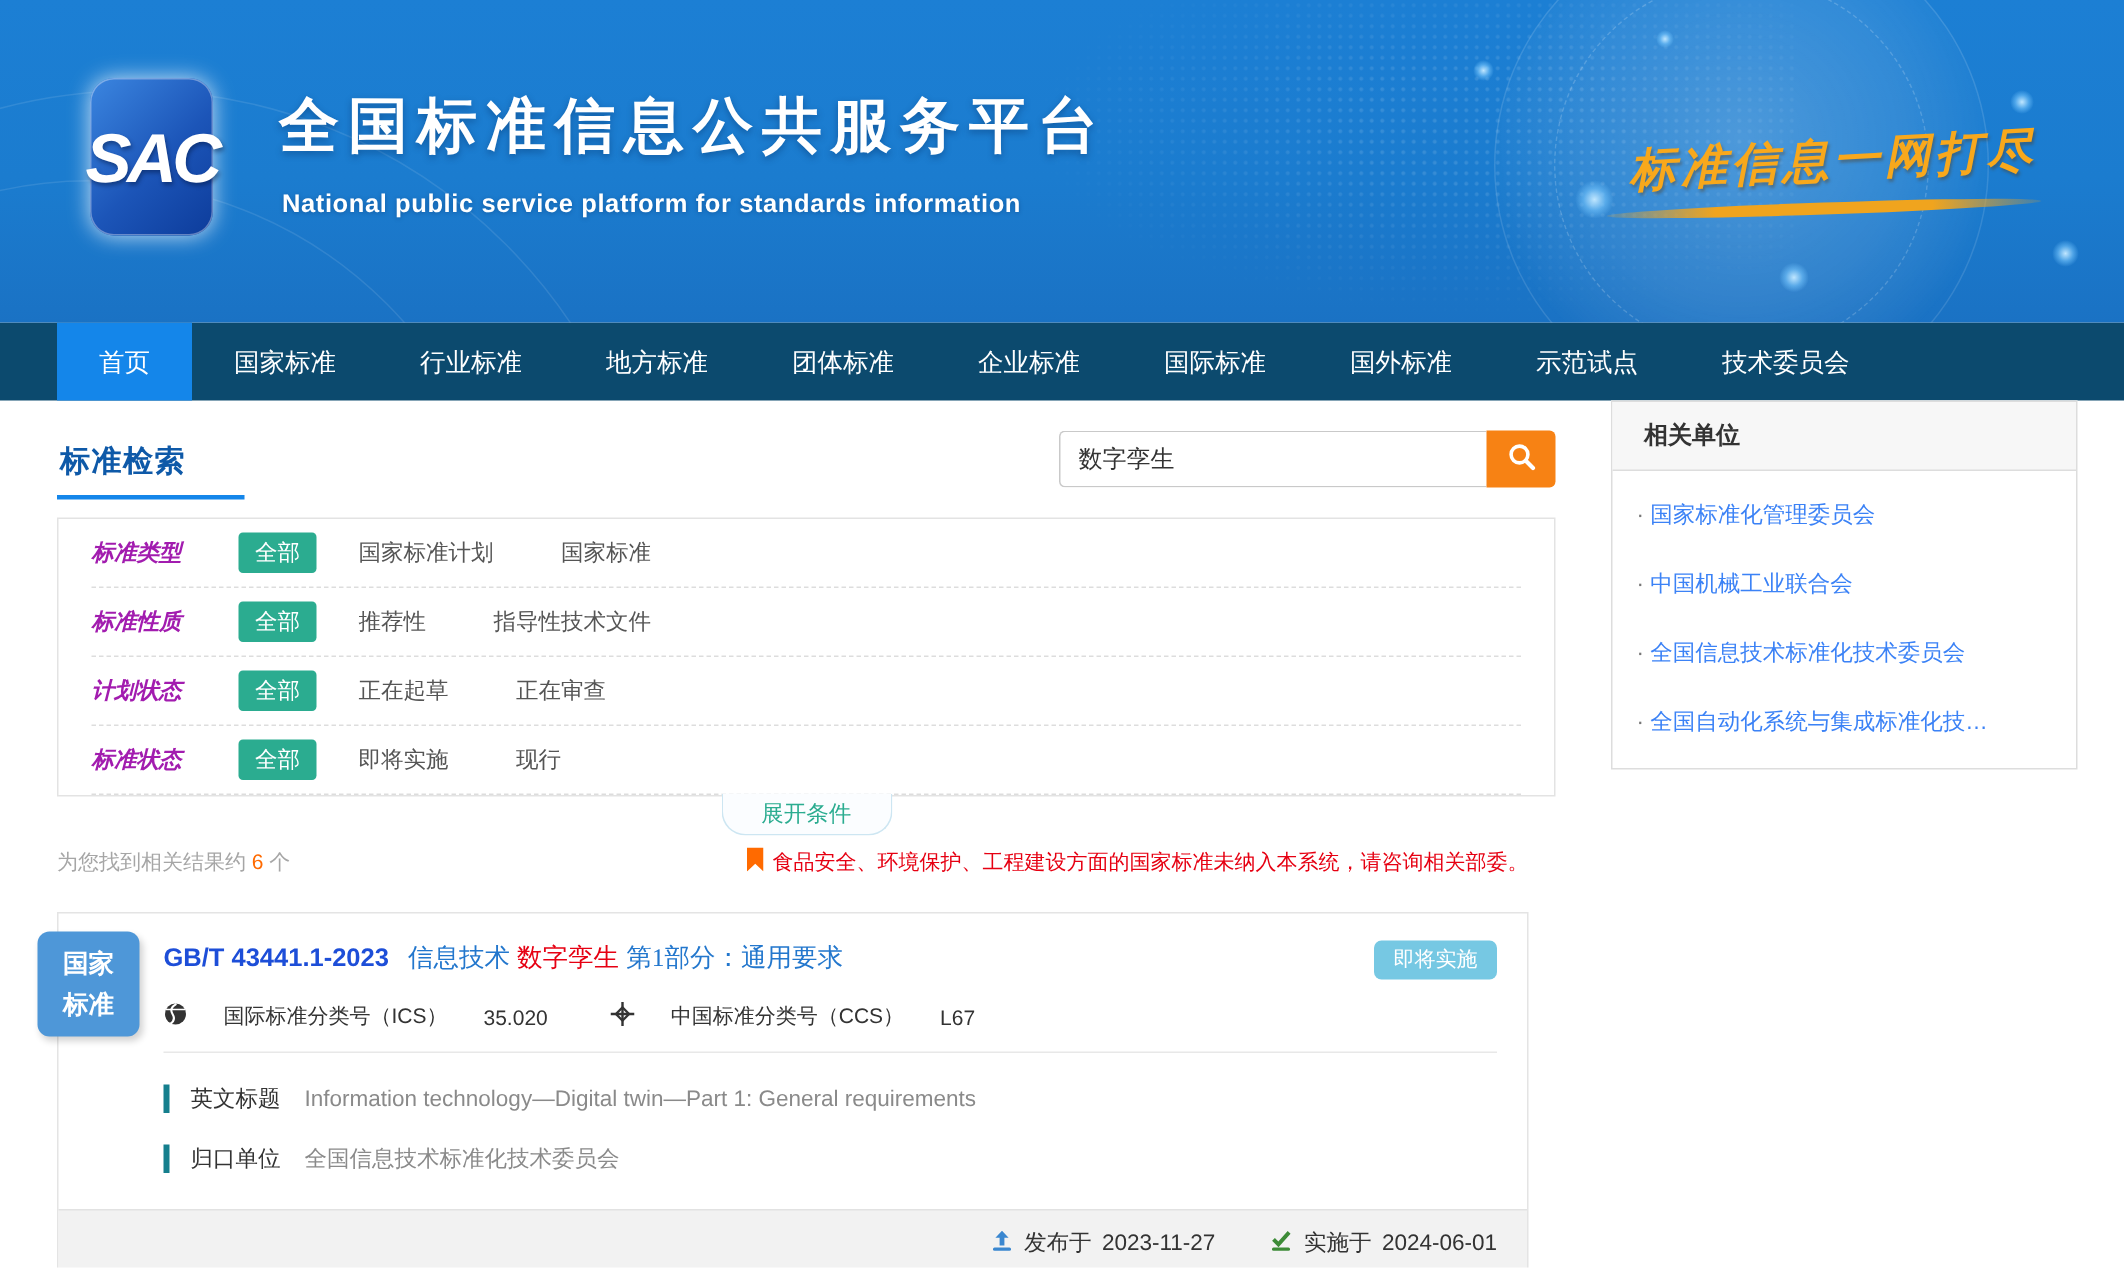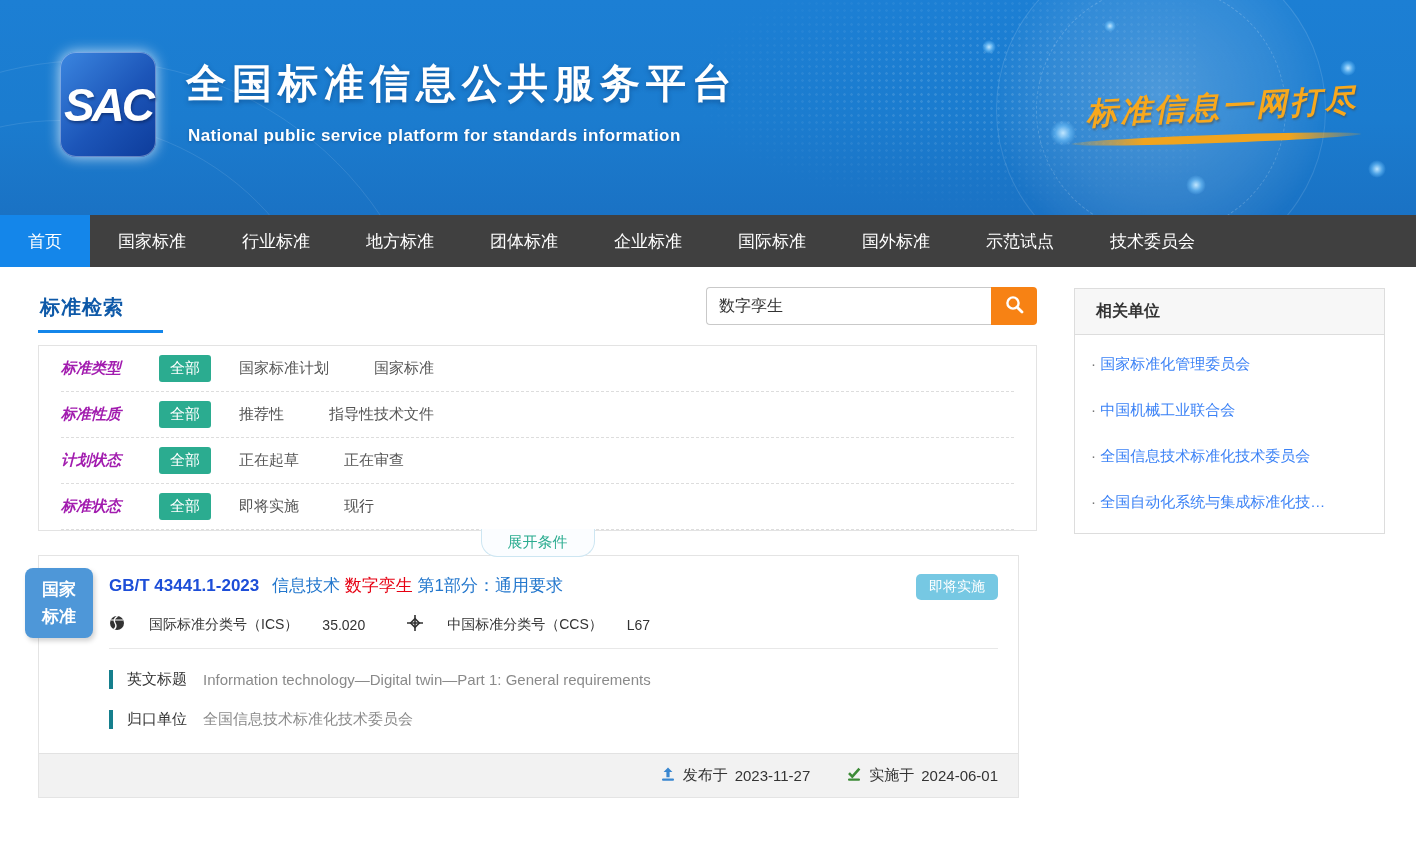--- a/index.html
+++ b/index.html
@@ -14,40 +14,40 @@
   .banner .dot { position:absolute; border-radius:50%; background:radial-gradient(circle,#bfe6ff 0%, rgba(120,200,255,.55) 40%, transparent 70%); }
   .d1 { width:26px; height:26px; right:340px; top:120px; } .d2 { width:16px; height:16px; right:60px; top:60px; }
   .d3 { width:20px; height:20px; right:210px; top:175px; } .d4 { width:14px; height:14px; right:420px; top:40px; }
   .d5 { width:18px; height:18px; right:30px; top:160px; } .d6 { width:12px; height:12px; right:300px; top:20px; }
   .map-tex { position:absolute; left:680px; top:0; width:520px; height:215px; opacity:.22;
       background-image:radial-gradient(rgba(255,255,255,.55) 1px, transparent 1.6px); background-size:7px 7px; 
       -webkit-mask-image:radial-gradient(ellipse at 60% 40%, #000 20%, transparent 70%); mask-image:radial-gradient(ellipse at 60% 40%, #000 20%, transparent 70%); }
   .arc { position:absolute; border:1px solid rgba(255,255,255,.10); border-radius:50%; }
   .a1 { width:700px; height:700px; left:-260px; top:60px; } .a2 { width:560px; height:560px; left:-220px; top:120px; }
 
-  .logo-badge { position:absolute; left:60px; top:52px; width:96px; height:105px; border-radius:16px;
+  .logo-badge { position:absolute; left:60px; top:52px; width:82px; height:105px; border-radius:16px;
       background:linear-gradient(135deg,#3b86e0 0%,#1c55b8 55%,#0d3c9b 100%);
       box-shadow:0 0 14px rgba(255,255,255,.75), inset 0 0 0 1px rgba(255,255,255,.35);
       display:flex; align-items:center; justify-content:center; }
   .logo-text { color:#fff; font-size:46px; font-weight:bold; font-style:italic; letter-spacing:-3px; text-shadow:1px 2px 3px rgba(0,20,60,.45); }
   .banner-title { position:absolute; left:186px; top:56px; color:#fff; font-size:40px; font-weight:bold; letter-spacing:6px; text-shadow:0 2px 5px rgba(0,40,90,.4); }
   .banner-subtitle { position:absolute; left:188px; top:126px; color:#fff; font-size:17px; font-weight:bold; letter-spacing:.4px; text-shadow:0 1px 3px rgba(0,40,90,.35); }
   .slogan { position:absolute; right:58px; top:86px; color:#f8a81c; font-size:31px; font-weight:bold; font-style:italic; letter-spacing:3px; transform:rotate(-3deg); text-shadow:1px 2px 2px rgba(90,50,0,.35); white-space:nowrap; }
   .slogan-line { position:absolute; right:55px; top:135px; width:290px; height:8px; transform:rotate(-2deg); border-radius:50%;
       background:linear-gradient(90deg, rgba(248,168,28,.15), #f0a41e 25%, #f0a41e 75%, rgba(248,168,28,.15)); }
 
   
-  .navbar { height:52px; background:#404040; display:flex; }
+  .navbar { height:52px; background:#0c4a6e; display:flex; padding-left:38px; }
   .nav-item { color:#fff; font-size:17px; display:flex; align-items:center; padding:0 28px; cursor:pointer; white-space:nowrap; }
   .nav-item.active { background:#1486ea; }
 
   
   .content { display:flex; padding-left:38px; }
   .main-col { width:999px; position:relative; }
-  .sidebar { width:311px; margin-left:37px; margin-top:21px; border:1px solid #ddd; align-self:flex-start; background:#fff; }
+  .sidebar { width:311px; margin-left:37px; border:1px solid #ddd; align-self:flex-start; background:#fff; }
 
   
   .search-row { position:relative; height:78px; }
   .section-title { position:absolute; left:2px; top:27px; font-size:20px; font-weight:bold; color:#0e59a8; letter-spacing:1px;text-align:right; }
   .section-underline { position:absolute; left:0; top:63px; width:125px; height:3px; background:#1486ea; }
   .search-box { position:absolute; right:0; top:20px; display:flex; }
   .search-input { width:285px; height:38px; border:1px solid #c9c9c9; border-right:none; border-radius:4px 0 0 4px; padding:0 12px; font-size:16px; color:#333; outline:none; }
   .search-btn { width:46px; height:38px; background:#f78214; border:none; border-radius:0 4px 4px 0; display:flex; align-items:center; justify-content:center; cursor:pointer; }
 
   
@@ -69,21 +69,21 @@
 
   
   .result-card { position:relative; border:1px solid #e4e4e4; margin:24px 18px 0 0; background:#fff; }
   .card-badge { position:absolute; left:-14px; top:12px; width:68px; height:70px; background:#4e97d8; border-radius:8px;
       color:#fff; font-size:17px; font-weight:bold; display:flex; flex-direction:column; align-items:center; justify-content:center;
       line-height:1.6; box-shadow:2px 3px 5px rgba(0,0,0,.18); cursor:pointer; }
   .card-body { padding:18px 20px 0 70px; }
   .card-header { display:flex; align-items:flex-start; }
   .card-title { font-size:17px; flex:1; cursor:pointer; }
   .card-code { color:#1d4ed8; font-weight:bold; margin-right:8px; }
-  .t-blue { color:#2377cd; } .t-red { color:#e60012; }
+  .t-blue { color:#2377cd;font-family:Liberation Serif, serif; } .t-red { color:#e60012; }
   .status-badge { background:#76c8e3; color:#fff; font-size:14px; padding:4px 13px; border-radius:5px; white-space:nowrap; }
   .card-meta { margin-top:15px; display:flex; align-items:center; color:#333; font-size:14px; }
   .meta-group { display:flex; align-items:center; gap:24px; margin-right:42px; }
   .meta-sep { border:none; border-top:1px solid #e8e8e8; margin-top:14px; }
   .card-field { display:flex; align-items:center; margin-top:21px; }
   .field-bar { width:4px; height:19px; background:#157f8d; margin-right:14px; }
   .field-label { color:#333; font-size:15px; margin-right:16px; white-space:nowrap; }
   .field-value { color:#8a8a8a; font-size:15px; }
   .card-footer { margin-top:24px; background:#f2f2f2; border-top:1px solid #e2e2e2; height:44px; display:flex; align-items:center; justify-content:flex-end; gap:36px; padding-right:20px; font-size:15px; color:#333; }
   .date-group { display:flex; align-items:center; gap:7px; }
@@ -172,20 +172,35 @@
       </div>
       <div class="filter-row">
         <span class="filter-label">标准状态</span>
         <span class="filter-all">全部</span>
         <span class="filter-opt">即将实施</span>
         <span class="filter-opt">现行</span>
       </div>
       <div class="expand-pill">展开条件</div>
     </div>
 
+    <div class="results-info">
+      <div class="results-summary">
+        <span>为您找到相关结果约</span>
+        <span class="results-count">6</span>
+        <span>个</span>
+      </div>
+      <div class="results-notice">
+        <span>
+          <svg width="11" height="16" viewBox="0 0 11 16">
+              <path d="M0 0h11v16L5.5 10.8 0 16z" fill="#ff6a00"></path>
+            </svg>
+        </span>
+        <span>食品安全、环境保护、工程建设方面的国家标准未纳入本系统，请咨询相关部委。</span>
+      </div>
+    </div>
 
     <div class="result-card">
       <div class="card-badge">
         <span>国家</span>
         <span>标准</span>
       </div>
       <div class="card-body">
         <div class="card-header">
           <div class="card-title">
             <span class="card-code">GB/T 43441.1-2023</span>

